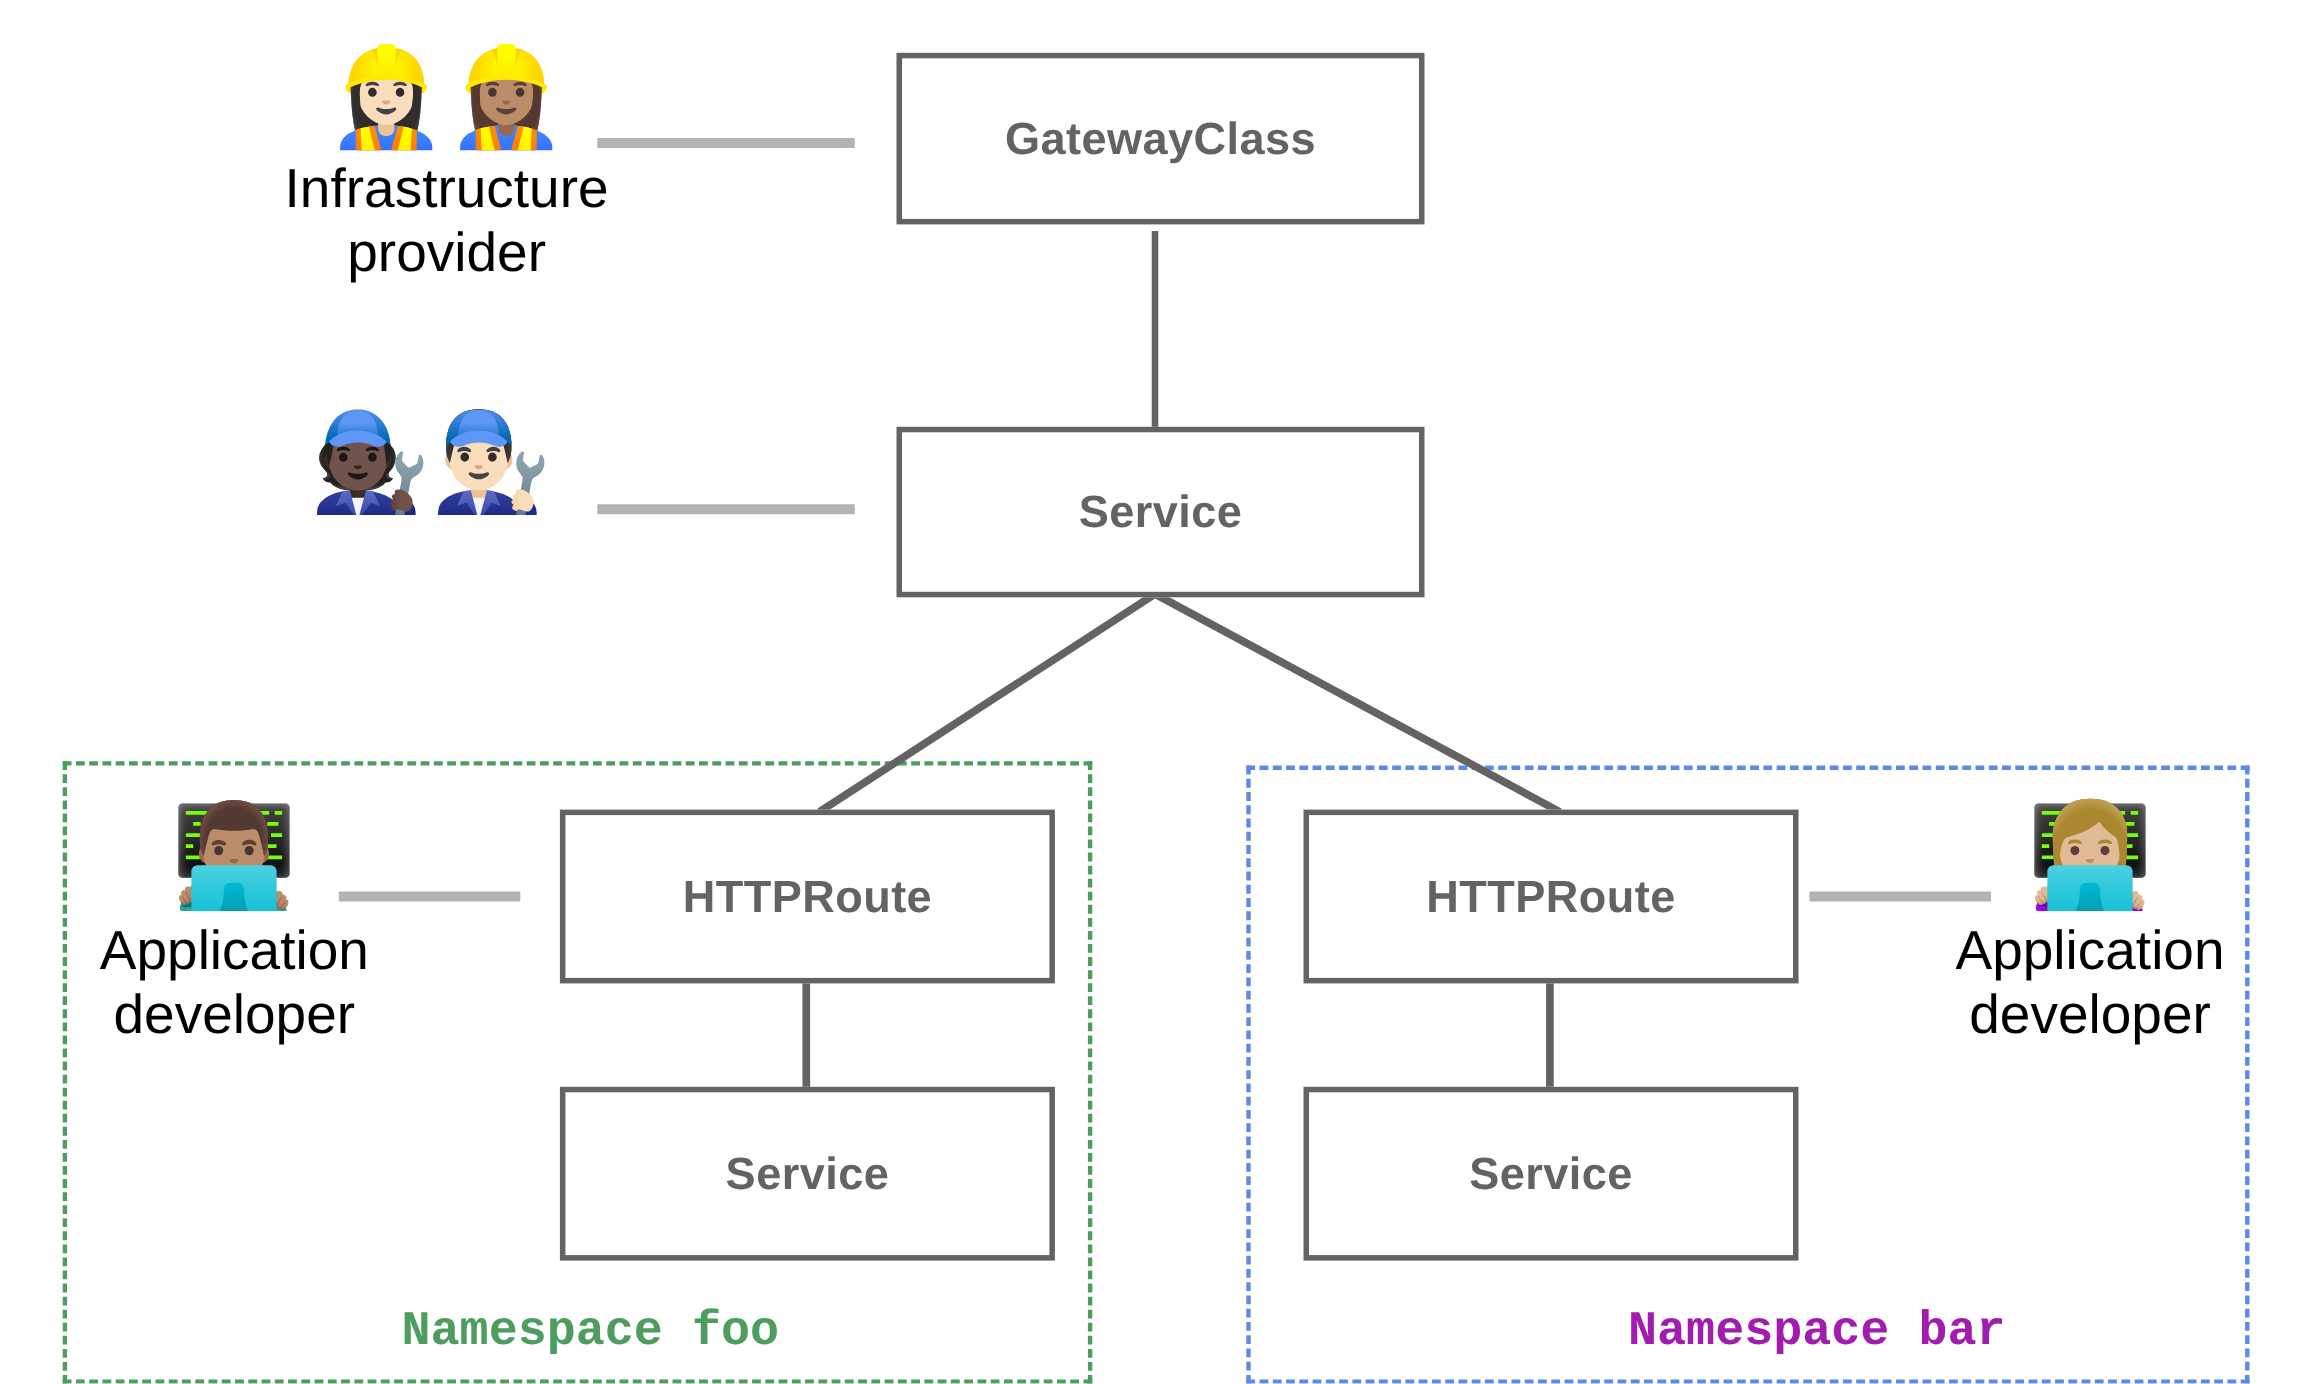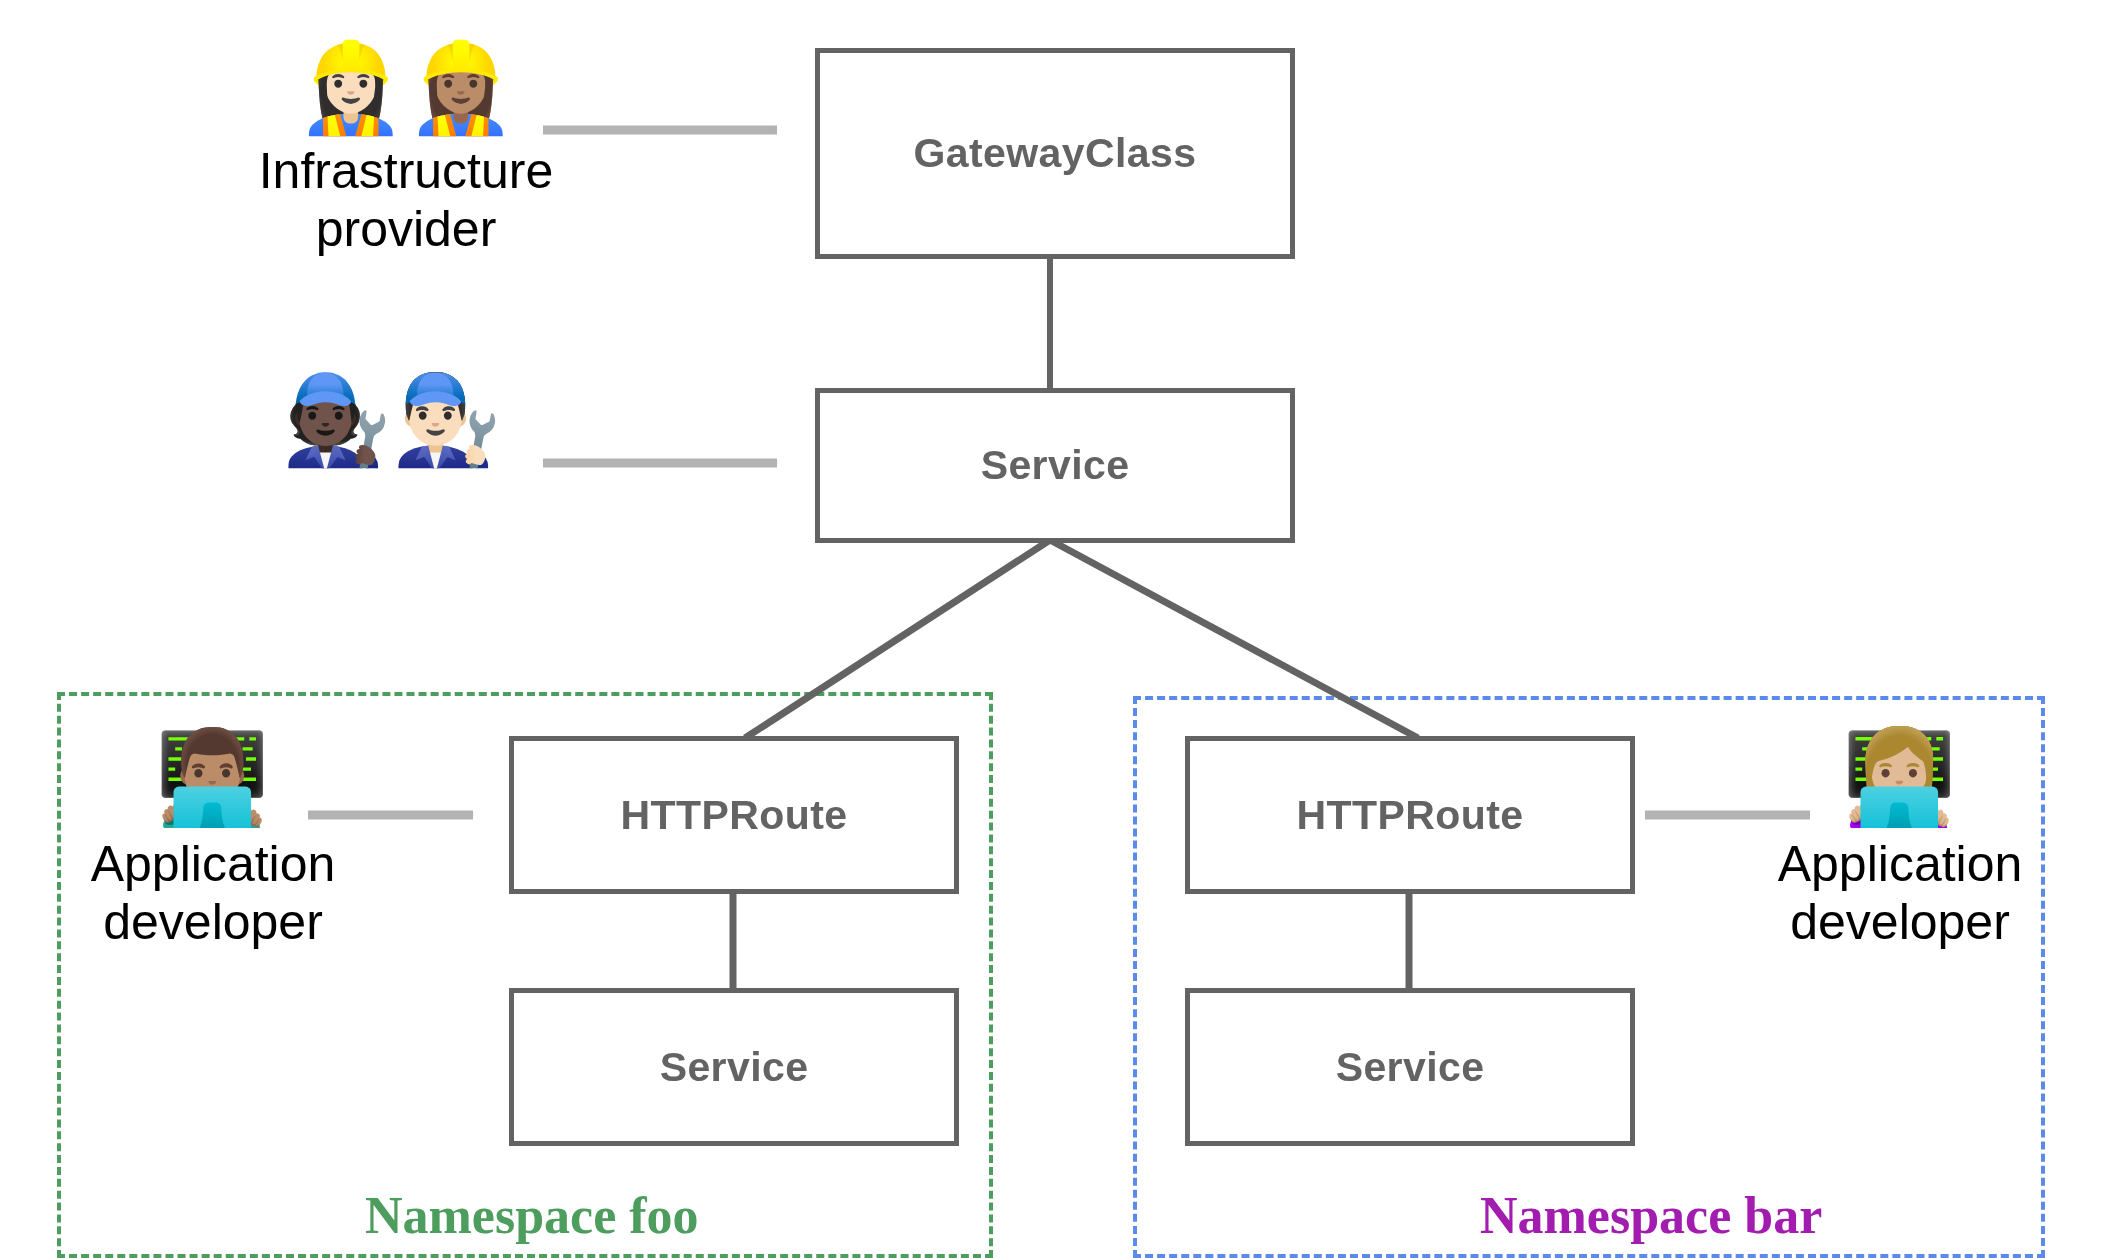--- a/index.html
+++ b/index.html
@@ -48,23 +48,23 @@
     background: transparent;
   }
   .ns-foo {
     border: 4px dashed #4d9d5e;
   }
   .ns-bar {
     border: 4px dashed #5b8aea;
   }
   .ns-label {
     position: absolute;
-    font-family: Liberation Serif, serif;
+    font-family: Liberation Mono, monospace;
     font-weight: bold;
-    font-size: 52px;
+    font-size: 44px;
     white-space: nowrap;
   }
   .ns-label-foo { color: #4d9d5e; }
   .ns-label-bar { color: #a21caf; margin-left: 32px; }
   .persona {
     position: absolute;
     display: flex;
     flex-direction: column;
     align-items: center;
   }
@@ -117,21 +117,21 @@
       </marker>
     </defs>
     <g stroke="#b3b3b3" stroke-width="9" fill="none">
       <line x1="543" y1="130" x2="777" y2="130" marker-end="url(#ah)" stroke-width="9"></line>
       <line x1="543" y1="463" x2="777" y2="463" marker-end="url(#ah)" stroke-width="9"></line>
       <line x1="308" y1="815" x2="473" y2="815" marker-end="url(#ah)" stroke-width="9"></line>
       <line x1="1810" y1="815" x2="1645" y2="815" marker-end="url(#ah)" stroke-width="9"></line>
     </g>
   </svg>
 
-  <div class="node-box" style="left:815px; top:48px; width:480px; height:211px;align-items:center;">
+  <div class="node-box" style="left:815px; top:48px; width:480px; height:156px;align-items:center;">
     <span class="node-label">GatewayClass</span>
   </div>
 
   <div class="node-box" style="left:815px; top:388px; width:480px; height:155px;">
     <span class="node-label">Service</span>
   </div>
 
   <div class="node-box" style="left:509px; top:736px; width:450px; height:158px;">
     <span class="node-label">HTTPRoute</span>
   </div>

